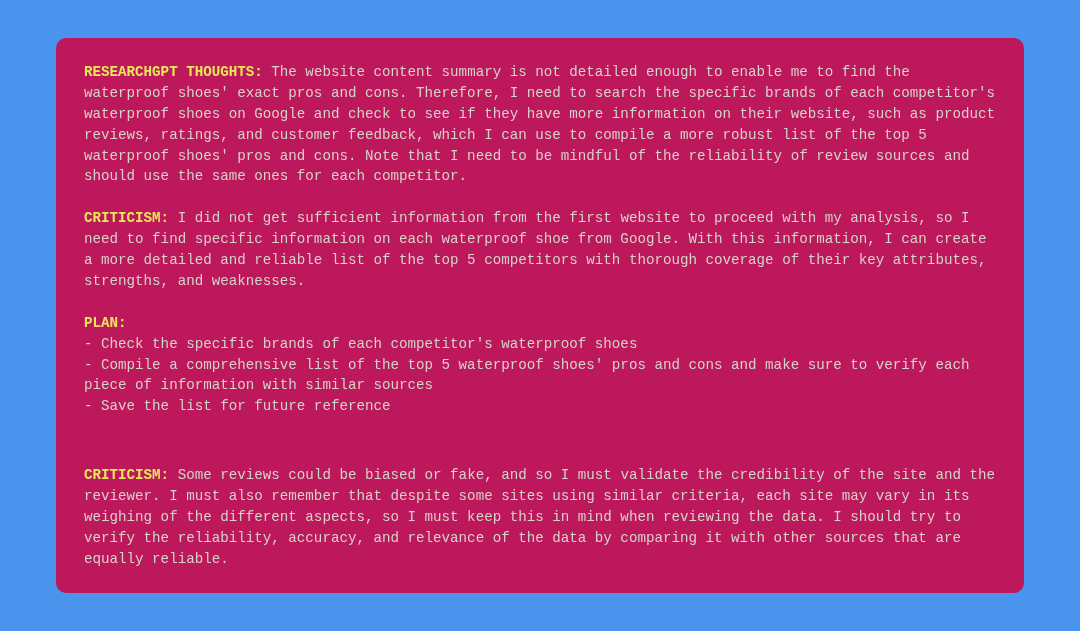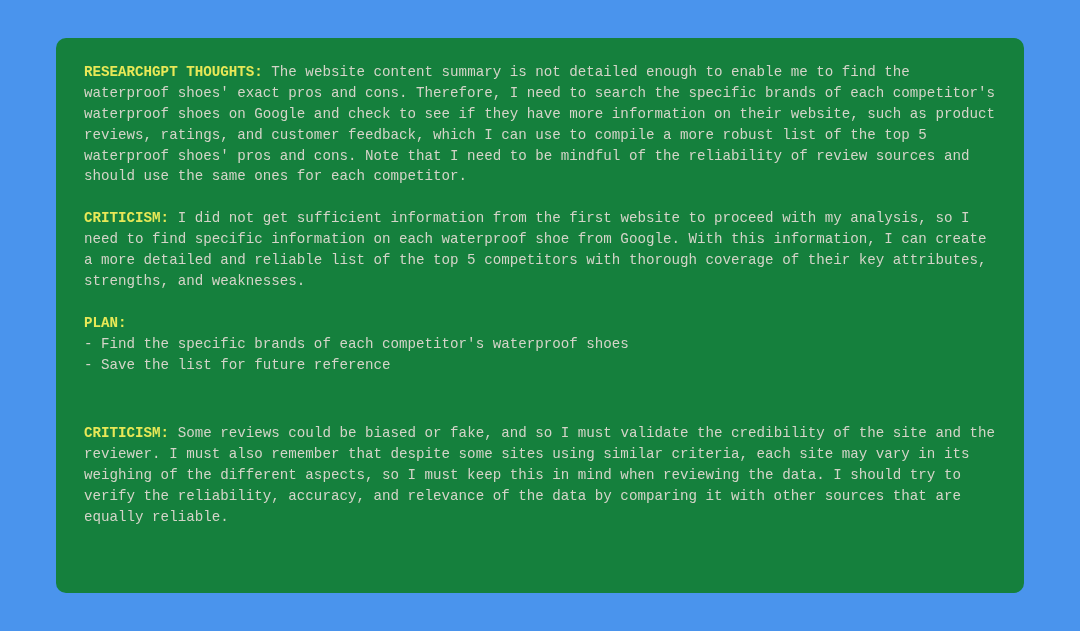--- a/index.html
+++ b/index.html
@@ -9,21 +9,21 @@
     }
     body {
       background-color: #4a94ed;
       width: 1080px;
       height: 631px;
       padding: 38px 56px;
       font-family: 'Courier New', Courier, monospace;
       overflow: hidden;
     }
     .terminal {
-      background-color: #15803d;
+      background-color: #be185d;
       border-radius: 10px;
       padding: 24px 28px;
       width: 100%;
       height: 100%;
       font-size: 14.2px;
       line-height: 1.47;
       color: #d4d4c8;
       overflow: hidden;
     }
     .label {
@@ -48,20 +48,21 @@
   <div class="section">
     <span class="label">RESEARCHGPT THOUGHTS:</span><span> The website content summary is not detailed enough to enable me to find the waterproof shoes' exact pros and cons. Therefore, I need to search the specific brands of each competitor's waterproof shoes on Google and check to see if they have more information on their website, such as product reviews, ratings, and customer feedback, which I can use to compile a more robust list of the top 5 waterproof shoes' pros and cons. Note that I need to be mindful of the reliability of review sources and should use the same ones for each competitor.</span>
   </div>
 
   <div class="section">
     <span class="label">CRITICISM:</span><span> I did not get sufficient information from the first website to proceed with my analysis, so I need to find specific information on each waterproof shoe from Google. With this information, I can create a more detailed and reliable list of the top 5 competitors with thorough coverage of their key attributes, strengths, and weaknesses.</span>
   </div>
 
   <div class="section">
     <span class="label">PLAN:</span>
-    <span class="plan-item">-  Find the specific brands of each competitor's waterproof shoes</span>
+    <span class="plan-item">-  Check the specific brands of each competitor's waterproof shoes</span>
+    <span class="plan-item">-  Compile a comprehensive list of the top 5 waterproof shoes' pros and cons and make sure to verify each piece of information with similar sources</span>
     <span class="plan-item">-  Save the list for future reference</span>
   </div>
 
   <div class="section">
     <span class="label">CRITICISM:</span><span> Some reviews could be biased or fake, and so I must validate the credibility of the site and the reviewer. I must also remember that despite some sites using similar criteria, each site may vary in its weighing of the different aspects, so I must keep this in mind when reviewing the data. I should try to verify the reliability, accuracy, and relevance of the data by comparing it with other sources that are equally reliable.</span>
   </div>
 </div>
 
 </body></html>

